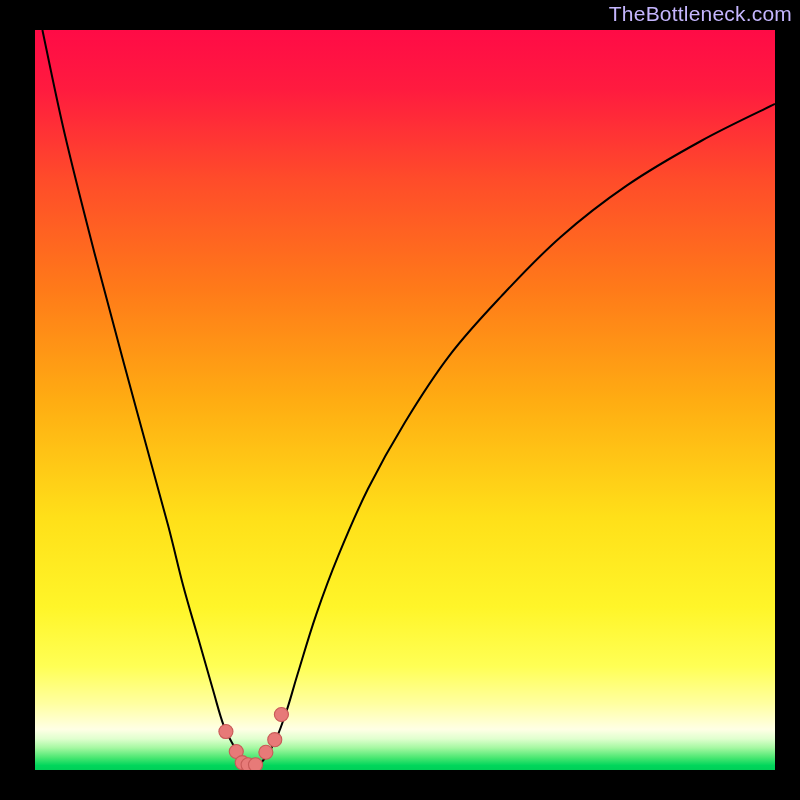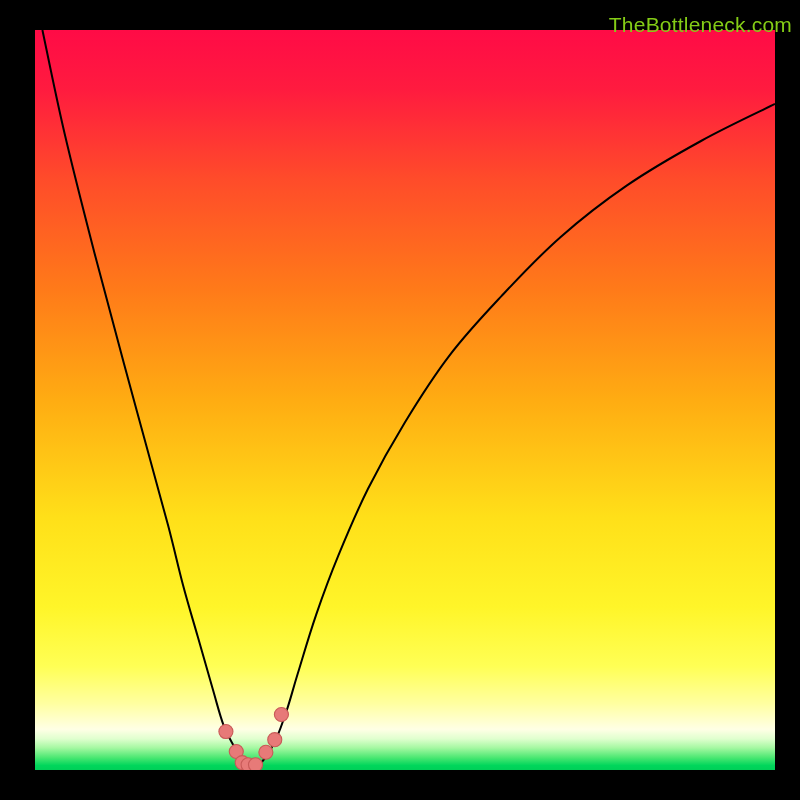--- a/index.html
+++ b/index.html
@@ -15,24 +15,23 @@
     width: 800px;
     height: 800px;
     background: #000;
   }
   .attribution {
     position: absolute;
     top: 2px;
     right: 8px;
     font-family: Arial, Helvetica, sans-serif;
     font-size: 21px;
-    color: #84cc16;
+    color: #c4b5fd;
     letter-spacing: 0.2px;
     z-index: 10;
-    margin-top: 11px;
   }
   .plot-area {
     position: absolute;
     left: 35px;
     top: 30px;
     width: 740px;
     height: 740px;
     overflow: hidden;
   }
   .gradient {

